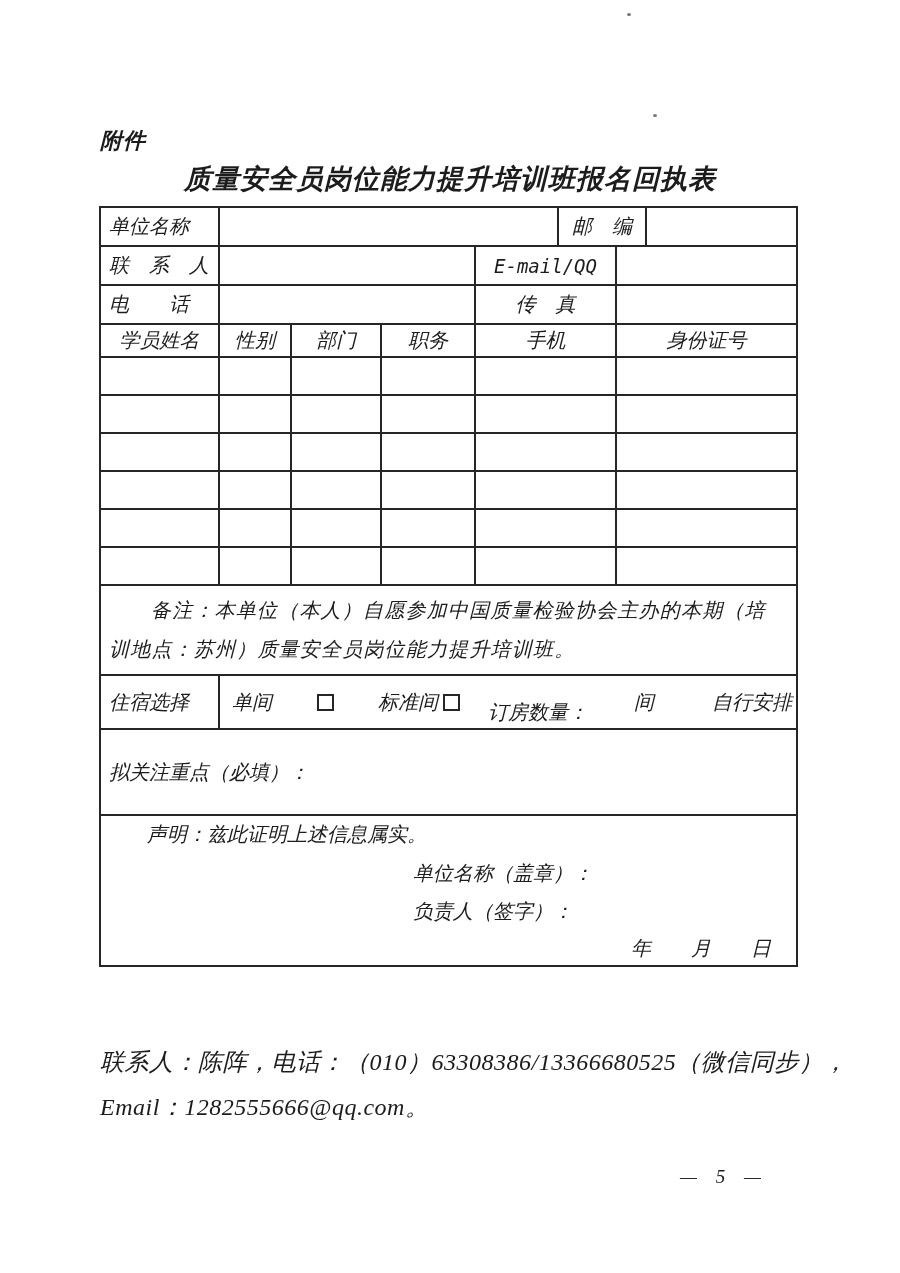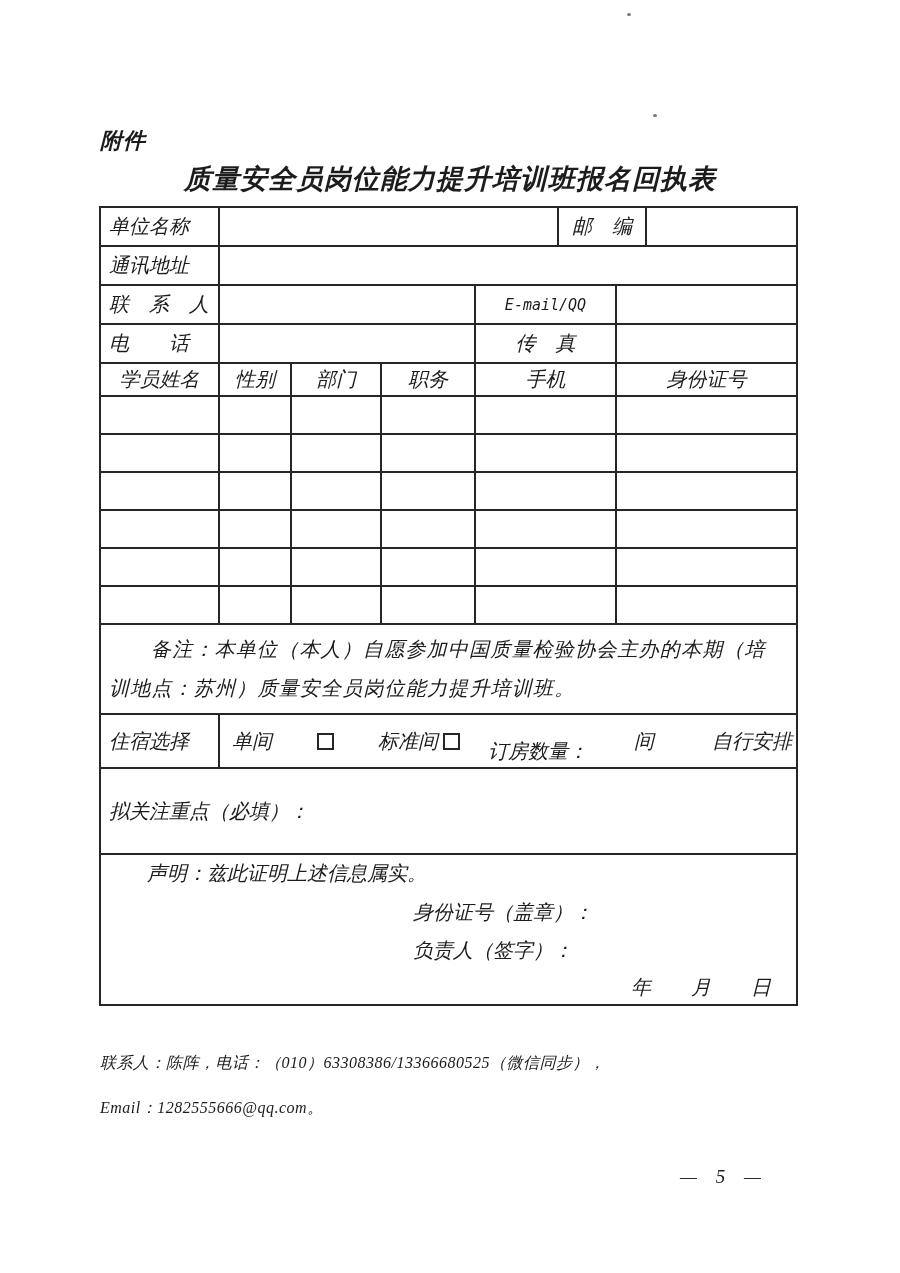--- a/index.html
+++ b/index.html
@@ -45,21 +45,21 @@
     font-size: 20px;
   }
   table.form td {
     border: 2px solid #262626;
     padding: 2px 8px;
     vertical-align: middle;
     overflow: hidden;
   }
   td.lbl { white-space: nowrap; }
   td.ctr { text-align: center; }
-  .mono { font-family: "DejaVu Sans Mono", monospace; font-size: 15px; }
+  .mono { font-family: "DejaVu Sans Mono", monospace; font-size: 19px; }
   tr.r-std   { height: 39px; }
   tr.r-head  { height: 29px; }
   tr.r-empty { height: 38px; }
   td.remark-cell { height: 90px; vertical-align: top; padding: 6px 10px 0 10px; }
   .remark-line { line-height: 39px; white-space: nowrap; letter-spacing: 1.2px; }
   .remark-line.first { padding-left: 42px; }
   td.lodging-cell { height: 39px; }
   .lodging-row { display: flex; align-items: center; padding-left: 4px; white-space: nowrap; }
   .cbx {
     display: inline-block;
@@ -77,21 +77,21 @@
   td.focus-cell { height: 86px; vertical-align: top; padding: 8px 10px; }
   td.decl-cell { height: 120px; vertical-align: top; padding: 8px 10px; }
   .decl-statement { padding-left: 38px; line-height: 32px; }
   .decl-seal, .decl-sign { padding-left: 304px; line-height: 30px; margin-top: 8px; }
   .decl-date { padding-left: 522px; line-height: 30px; margin-top: 7px; white-space: nowrap; }
   .contact-block {
     position: absolute;
     left: 100px;
     top: 1040px;
     width: 700px;
-    font-size: 16px;
+    font-size: 24px;
     line-height: 45px;
     letter-spacing: 0.5px;
     white-space: nowrap;
   }
   .page-number {
     position: absolute;
     left: 680px;
     top: 1166px;
     font-size: 19px;
     letter-spacing: 7px;
@@ -125,24 +125,20 @@
     </colgroup>
 
     <tbody>
         <tr class="r-std">
       <td class="lbl">单位名称</td>
       <td colspan="4"></td>
       <td colspan="2" class="lbl ctr">邮　编</td>
       <td></td>
     </tr>
 
-    <tr class="r-std">
-      <td class="lbl">通讯地址</td>
-      <td colspan="7"></td>
-    </tr>
 
     <tr class="r-std">
       <td class="lbl">联　系　人</td>
       <td colspan="3"></td>
       <td colspan="2" class="ctr mono">E-mail/QQ</td>
       <td colspan="2"></td>
     </tr>
 
     <tr class="r-std">
       <td class="lbl">电　　话</td>
@@ -240,21 +236,21 @@
 
     <tr>
       <td colspan="8" class="focus-cell">
         <span>拟关注重点（必填）：</span>
       </td>
     </tr>
 
     <tr>
       <td colspan="8" class="decl-cell">
         <div class="decl-statement">声明：兹此证明上述信息属实。</div>
-        <div class="decl-seal">身份证号（盖章）：</div>
+        <div class="decl-seal">单位名称（盖章）：</div>
         <div class="decl-sign">负责人（签字）：</div>
         <div class="decl-date">年　　月　　日</div>
       </td>
     </tr>
   </tbody>
     </table>
 
   <div class="contact-block">
     <div>联系人：陈阵，电话：（010）63308386/13366680525（微信同步），</div>
     <div>Email：1282555666@qq.com。</div>

